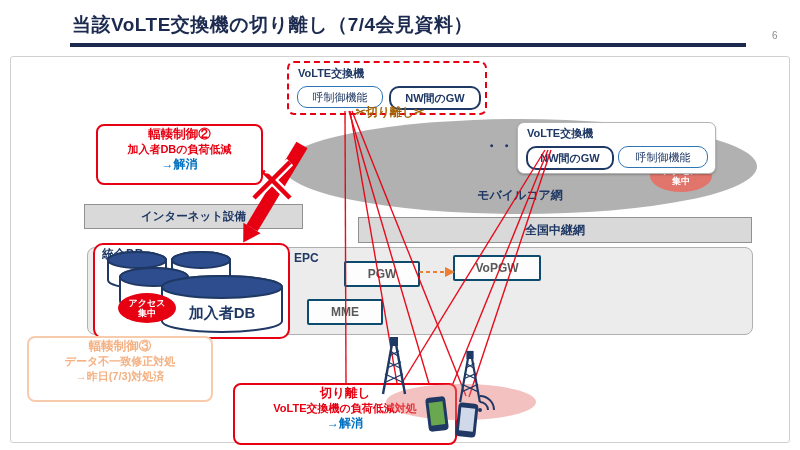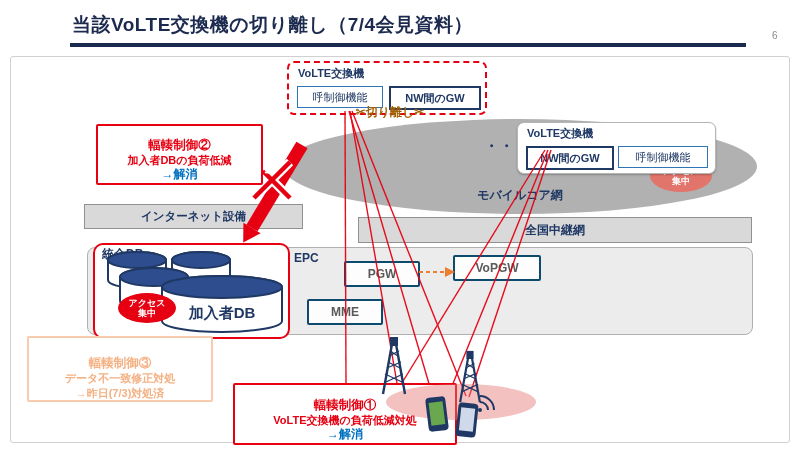--- a/index.html
+++ b/index.html
@@ -17,21 +17,21 @@
   .core-ellipse{left:283px;top:119px;width:474px;height:95px;background:#b1b1b1;border-radius:50%;}
   .core-label{left:430px;top:187px;width:180px;text-align:center;font-size:12px;font-weight:bold;color:#1f3864;}
   .dots{left:484px;top:137px;font-size:15px;font-weight:bold;color:#1f3864;}
 
   
   .switch-box{position:absolute;background:#fff;border-radius:7px;}
   #top-switch{left:287px;top:61px;width:196px;height:50px;border:2.5px dashed #e60012;}
   #core-switch{left:517px;top:122px;width:197px;height:50px;border:1px solid #b5b5b5;box-shadow:0 1px 2px rgba(0,0,0,.25);}
   .switch-label{position:absolute;left:9px;top:3px;font-size:11px;font-weight:bold;color:#1f3864;}
   .chip{position:absolute;top:23px;height:20px;background:#fff;font-size:11px;color:#1f3864;
-        display:flex;align-items:center;justify-content:center;border-radius:0;white-space:nowrap;}
+        display:flex;align-items:center;justify-content:center;border-radius:10px;white-space:nowrap;}
   .chip.c1{left:8px;width:84px;}
   .chip.c2{left:100px;width:88px;}
   .chip.blue{border:1.5px solid #2e75b6;}
   .chip.navy{border:2px solid #1f3864;font-weight:bold;}
 
   .cut-label{left:320px;top:104px;width:140px;text-align:center;color:#a16207;font-weight:bold;font-size:12px;}
 
   
   .bar{position:absolute;background:#d9d9d9;border:1px solid #919191;color:#1f3864;font-size:11.5px;
        font-weight:bold;display:flex;align-items:center;justify-content:center;}
@@ -52,21 +52,21 @@
   #db-box{left:93px;top:243px;width:193px;height:92px;background:#fff;border:2.5px solid #e60012;border-radius:10px;}
   #db-label{left:102px;top:246px;font-size:12px;font-weight:bold;color:#1f3864;}
 
   .badge{position:absolute;border-radius:50%;color:#fff;font-weight:bold;font-size:9px;line-height:1.15;
          display:flex;flex-direction:column;align-items:center;justify-content:center;text-align:center;}
   #db-badge{left:118px;top:293px;width:58px;height:30px;background:#e60012;}
   #core-badge{left:650px;top:160px;width:62px;height:32px;background:#e2756b;}
 
   
   .callout{position:absolute;background:#fff;display:flex;flex-direction:column;align-items:center;
-           justify-content:flex-end;text-align:center;line-height:1.3;border-radius:2px;}
+           justify-content:flex-start;text-align:center;line-height:1.3;border-radius:8px;}
   #callout2{left:96px;top:124px;width:163px;height:57px;border:2px solid #e60012;}
   #callout3{left:27px;top:336px;width:182px;height:62px;border:2px solid #f8cbad;}
   #callout1{left:233px;top:383px;width:220px;height:58px;border:2px solid #e60012;}
   .red-line{color:#e60012;font-weight:bold;font-size:12.5px;}
   .red-line.small{font-size:11px;}
   .blue-line{color:#0070c0;font-weight:bold;font-size:12px;}
   .orange-line{color:#f4b183;font-weight:bold;font-size:12.5px;}
   .orange-line.small{font-size:11px;}
 
   #overload-label{left:267px;top:154px;writing-mode:vertical-rl;transform:rotate(31deg);
@@ -169,21 +169,21 @@
     <div class="red-line">輻輳制御②</div>
     <div class="red-line small">加入者DBの負荷低減</div>
     <div class="blue-line">→解消</div>
   </div>
   <div class="callout" id="callout3">
     <div class="orange-line">輻輳制御③</div>
     <div class="orange-line small">データ不一致修正対処</div>
     <div class="orange-line small">→昨日(7/3)対処済</div>
   </div>
   <div class="callout" id="callout1">
-    <div class="red-line">輻輳制御①</div>
+    <div class="red-line">切り離し</div>
     <div class="red-line small">VoLTE交換機の負荷低減対処</div>
     <div class="blue-line">→解消</div>
   </div>
 
   <div class="abs coverage"></div>
 
   <svg class="abs" style="left:374px;top:336px" width="40" height="60" viewBox="0 0 40 60">
     <g stroke="#1f3864" fill="none" stroke-width="2.4">
       <path d="M9,58 L18,8 M31,58 L22,8"></path>
     </g>

